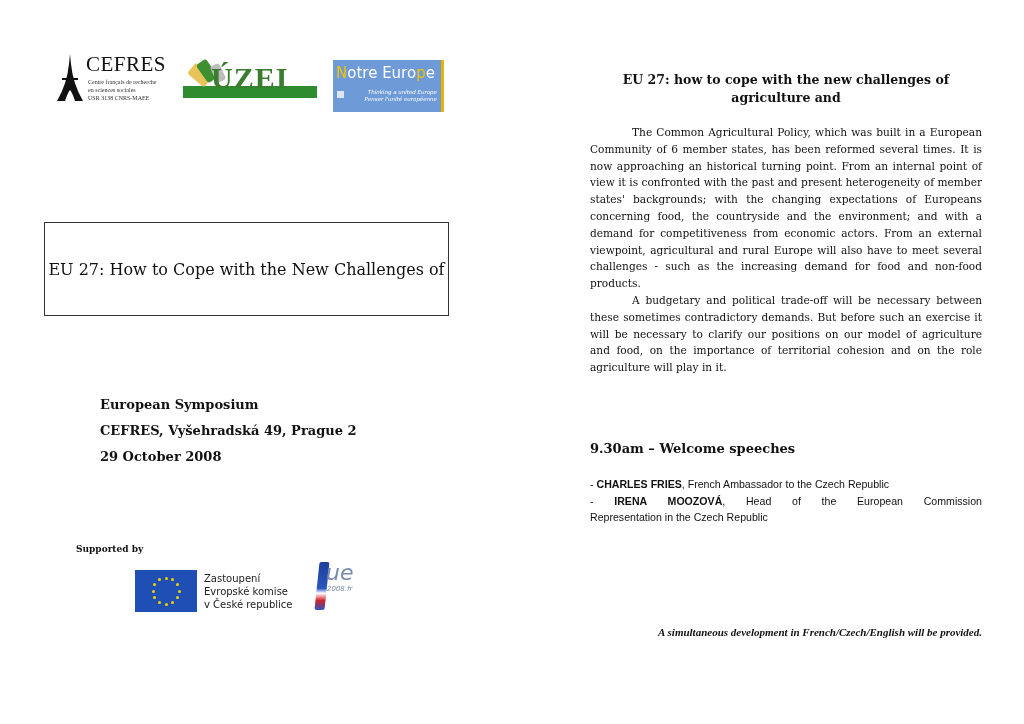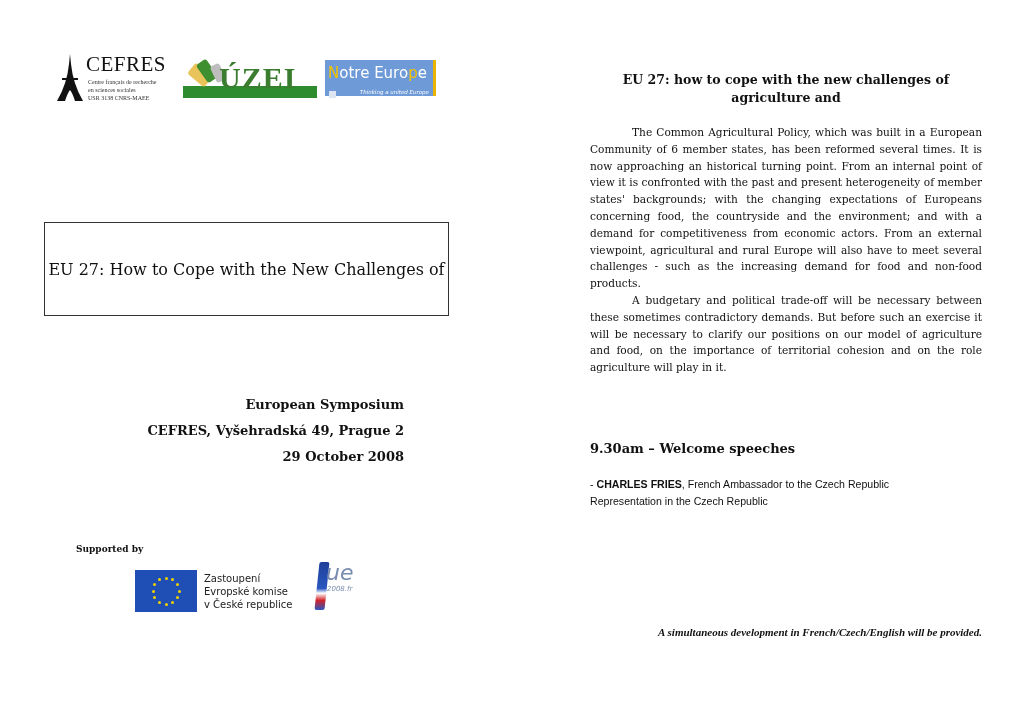--- a/index.html
+++ b/index.html
@@ -10,33 +10,33 @@
     
     .cefres { left: 56px; top: 54px; width: 120px; height: 48px; }
     .cefres .tower { position: absolute; left: 0; top: 0; width: 28px; height: 48px; }
     .cefres .name { position: absolute; left: 30px; top: -2px; font-family: "Liberation Serif", serif; font-size: 21px; letter-spacing: 0.5px; color: #111; }
     .cefres .sub { position: absolute; left: 32px; font-family: "Liberation Serif", serif; font-size: 6px; color: #333; white-space: nowrap; }
     .uzei { left: 183px; top: 58px; width: 134px; height: 40px; }
     .uzei .bar { position: absolute; left: 0; top: 28px; width: 134px; height: 12px; background: #2e8b2e; }
     .uzei .leaf1 { position: absolute; left: 6px; top: 10px; width: 22px; height: 14px; background: #e9c45a; transform: rotate(40deg); border-radius: 3px; }
     .uzei .leaf2 { position: absolute; left: 18px; top: 2px; width: 12px; height: 22px; background: #3d8f2f; transform: rotate(-35deg); border-radius: 3px; }
     .uzei .leaf3 { position: absolute; left: 30px; top: 6px; width: 10px; height: 18px; background: #bdbdbd; transform: rotate(-25deg); border-radius: 3px; }
-    .uzei .word { position: absolute; left: 36px; top: 2px; font-family: "Liberation Serif", serif; font-weight: bold; font-size: 30px; color: #3a7d2e; letter-spacing: 1px; line-height: 36px; }
-    .notre { left: 325px; top: 60px; width: 108px; height: 36px; background: #6f9ad8; border-right: 3px solid #e8b400; }
+    .uzei .word { position: absolute; left: 28px; top: 2px; font-family: "Liberation Serif", serif; font-weight: bold; font-size: 30px; color: #3a7d2e; letter-spacing: 1px; line-height: 36px; }
+    .notre { left: 333px; top: 60px; width: 108px; height: 52px; background: #6f9ad8; border-right: 3px solid #e8b400; }
     .notre .name { position: absolute; left: 3px; top: 4px; font-family: "DejaVu Sans", sans-serif; font-size: 15px; color: #ffffff; white-space: nowrap; }
     .notre .name .o { color: #f3c200; }
     .notre .tag { position: absolute; right: 4px; font-family: "DejaVu Sans", sans-serif; font-style: italic; font-size: 5.5px; color: #ffffff; white-space: nowrap; }
     .notre .sq { position: absolute; left: 4px; top: 31px; width: 7px; height: 7px; background: #dfe6f3; }
 
     
     .title-box { left: 44px; top: 222px; width: 405px; height: 94px; border: 1.5px solid #333; box-sizing: border-box;
                  display: flex; align-items: center; justify-content: center; text-align: center; }
     .title-box .t { font-size: 16px; line-height: 23px; font-family: "DejaVu Serif", serif; }
 
-    .event { left: 84px; width: 320px; text-align: right; font-size: 13px; font-weight: bold; font-family: "DejaVu Serif", serif; }
+    .event { left: 100px; width: 320px; text-align: left; font-size: 13px; font-weight: bold; font-family: "DejaVu Serif", serif; }
     .event.italic { }
 
     .supported { left: 52px; top: 544px; font-size: 9px; font-weight: bold; font-family: "DejaVu Serif", serif; padding-left: 24px; }
 
     .eu-flag { left: 135px; top: 570px; width: 62px; height: 42px; background: #1f4fb4; }
     .eu-flag .star { position: absolute; width: 3px; height: 3px; background: #f4d300; border-radius: 50%; }
     .eu-rep { left: 204px; top: 572px; font-family: "DejaVu Sans", sans-serif; font-size: 10px; line-height: 13px; color: #222; }
     .ue-logo { left: 311px; top: 560px; width: 50px; height: 52px; font-style: italic; }
     .ue-logo .flag { position: absolute; left: 6px; top: 2px; width: 10px; height: 48px; background: linear-gradient(180deg,#1d3f98 0%,#2a57c0 55%,#ffffff 65%,#d1232a 80%,#2a57c0 100%); transform: skewX(-6deg); border-radius: 2px; }
     .ue-logo .ue { position: absolute; left: 15px; top: 0px; font-family: "DejaVu Sans", sans-serif; font-size: 22px; color: #7a8db0; }
@@ -124,16 +124,17 @@
 </div>
 
 <div class="abs para" style="top:124px"><span class="indent"></span><span>The Common Agricultural Policy, which was built in a European Community of 6 member states, has been reformed several times. It is now approaching an historical turning point. From an internal point of view it is confronted with the past and present heterogeneity of member states' backgrounds; with the changing expectations of Europeans concerning food, the countryside and the environment; and with a demand for competitiveness from economic actors. From an external viewpoint, agricultural and rural Europe will also have to meet several challenges - such as the increasing demand for food and non-food products.</span></div>
 
 <div class="abs para" style="top:292px"><span class="indent"></span><span>A budgetary and political trade-off will be necessary between these sometimes contradictory demands. But before such an exercise it will be necessary to clarify our positions on our model of agriculture and food, on the importance of territorial cohesion and on the role agriculture will play in it.</span></div>
 
 <div class="abs section-head">9.30am –  Welcome speeches</div>
 
 <div class="abs speakers">
   <div class="row"><span>- </span><b>CHARLES FRIES</b><span>, French Ambassador  to the Czech Republic</span></div>
+  <div class="row jl"><span>- </span><b>IRENA   MOOZOVÁ</b><span>,   Head   of   the   European   Commission</span></div>
   <div class="row">Representation in the Czech Republic</div>
 </div>
 
 <div class="abs translation">A simultaneous development in French/Czech/English will be provided.</div>
 
 </body></html>

